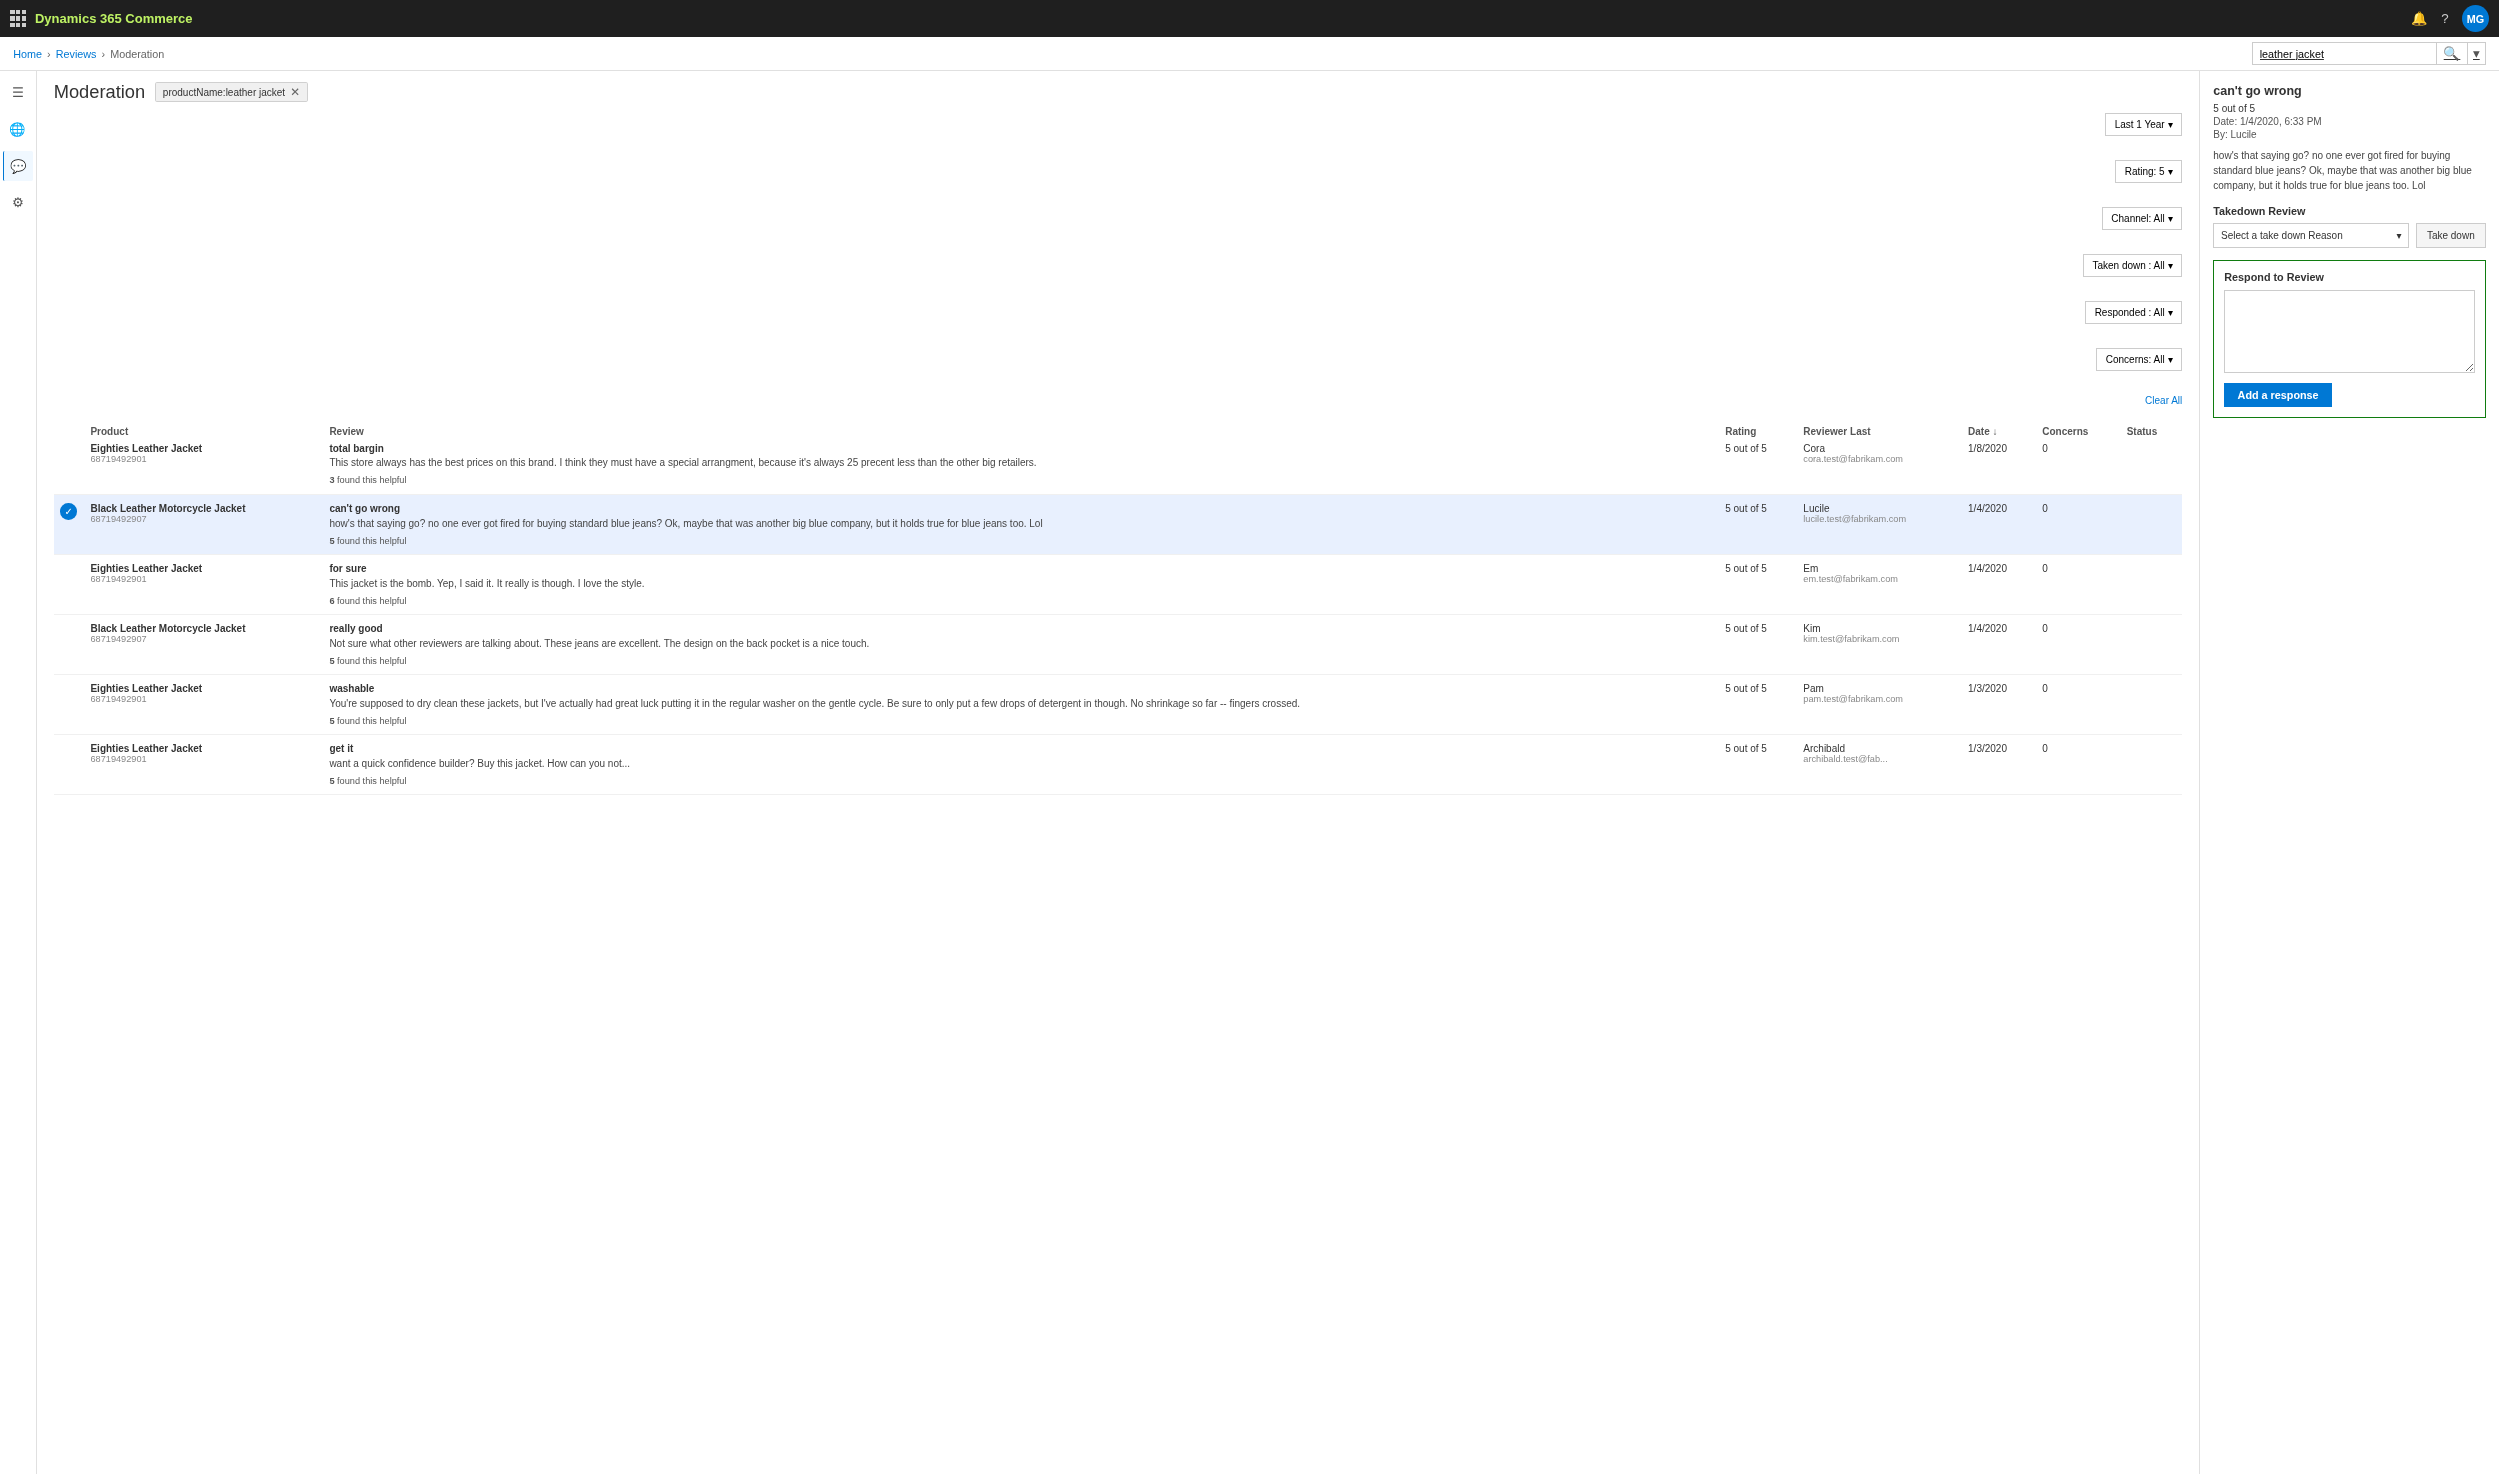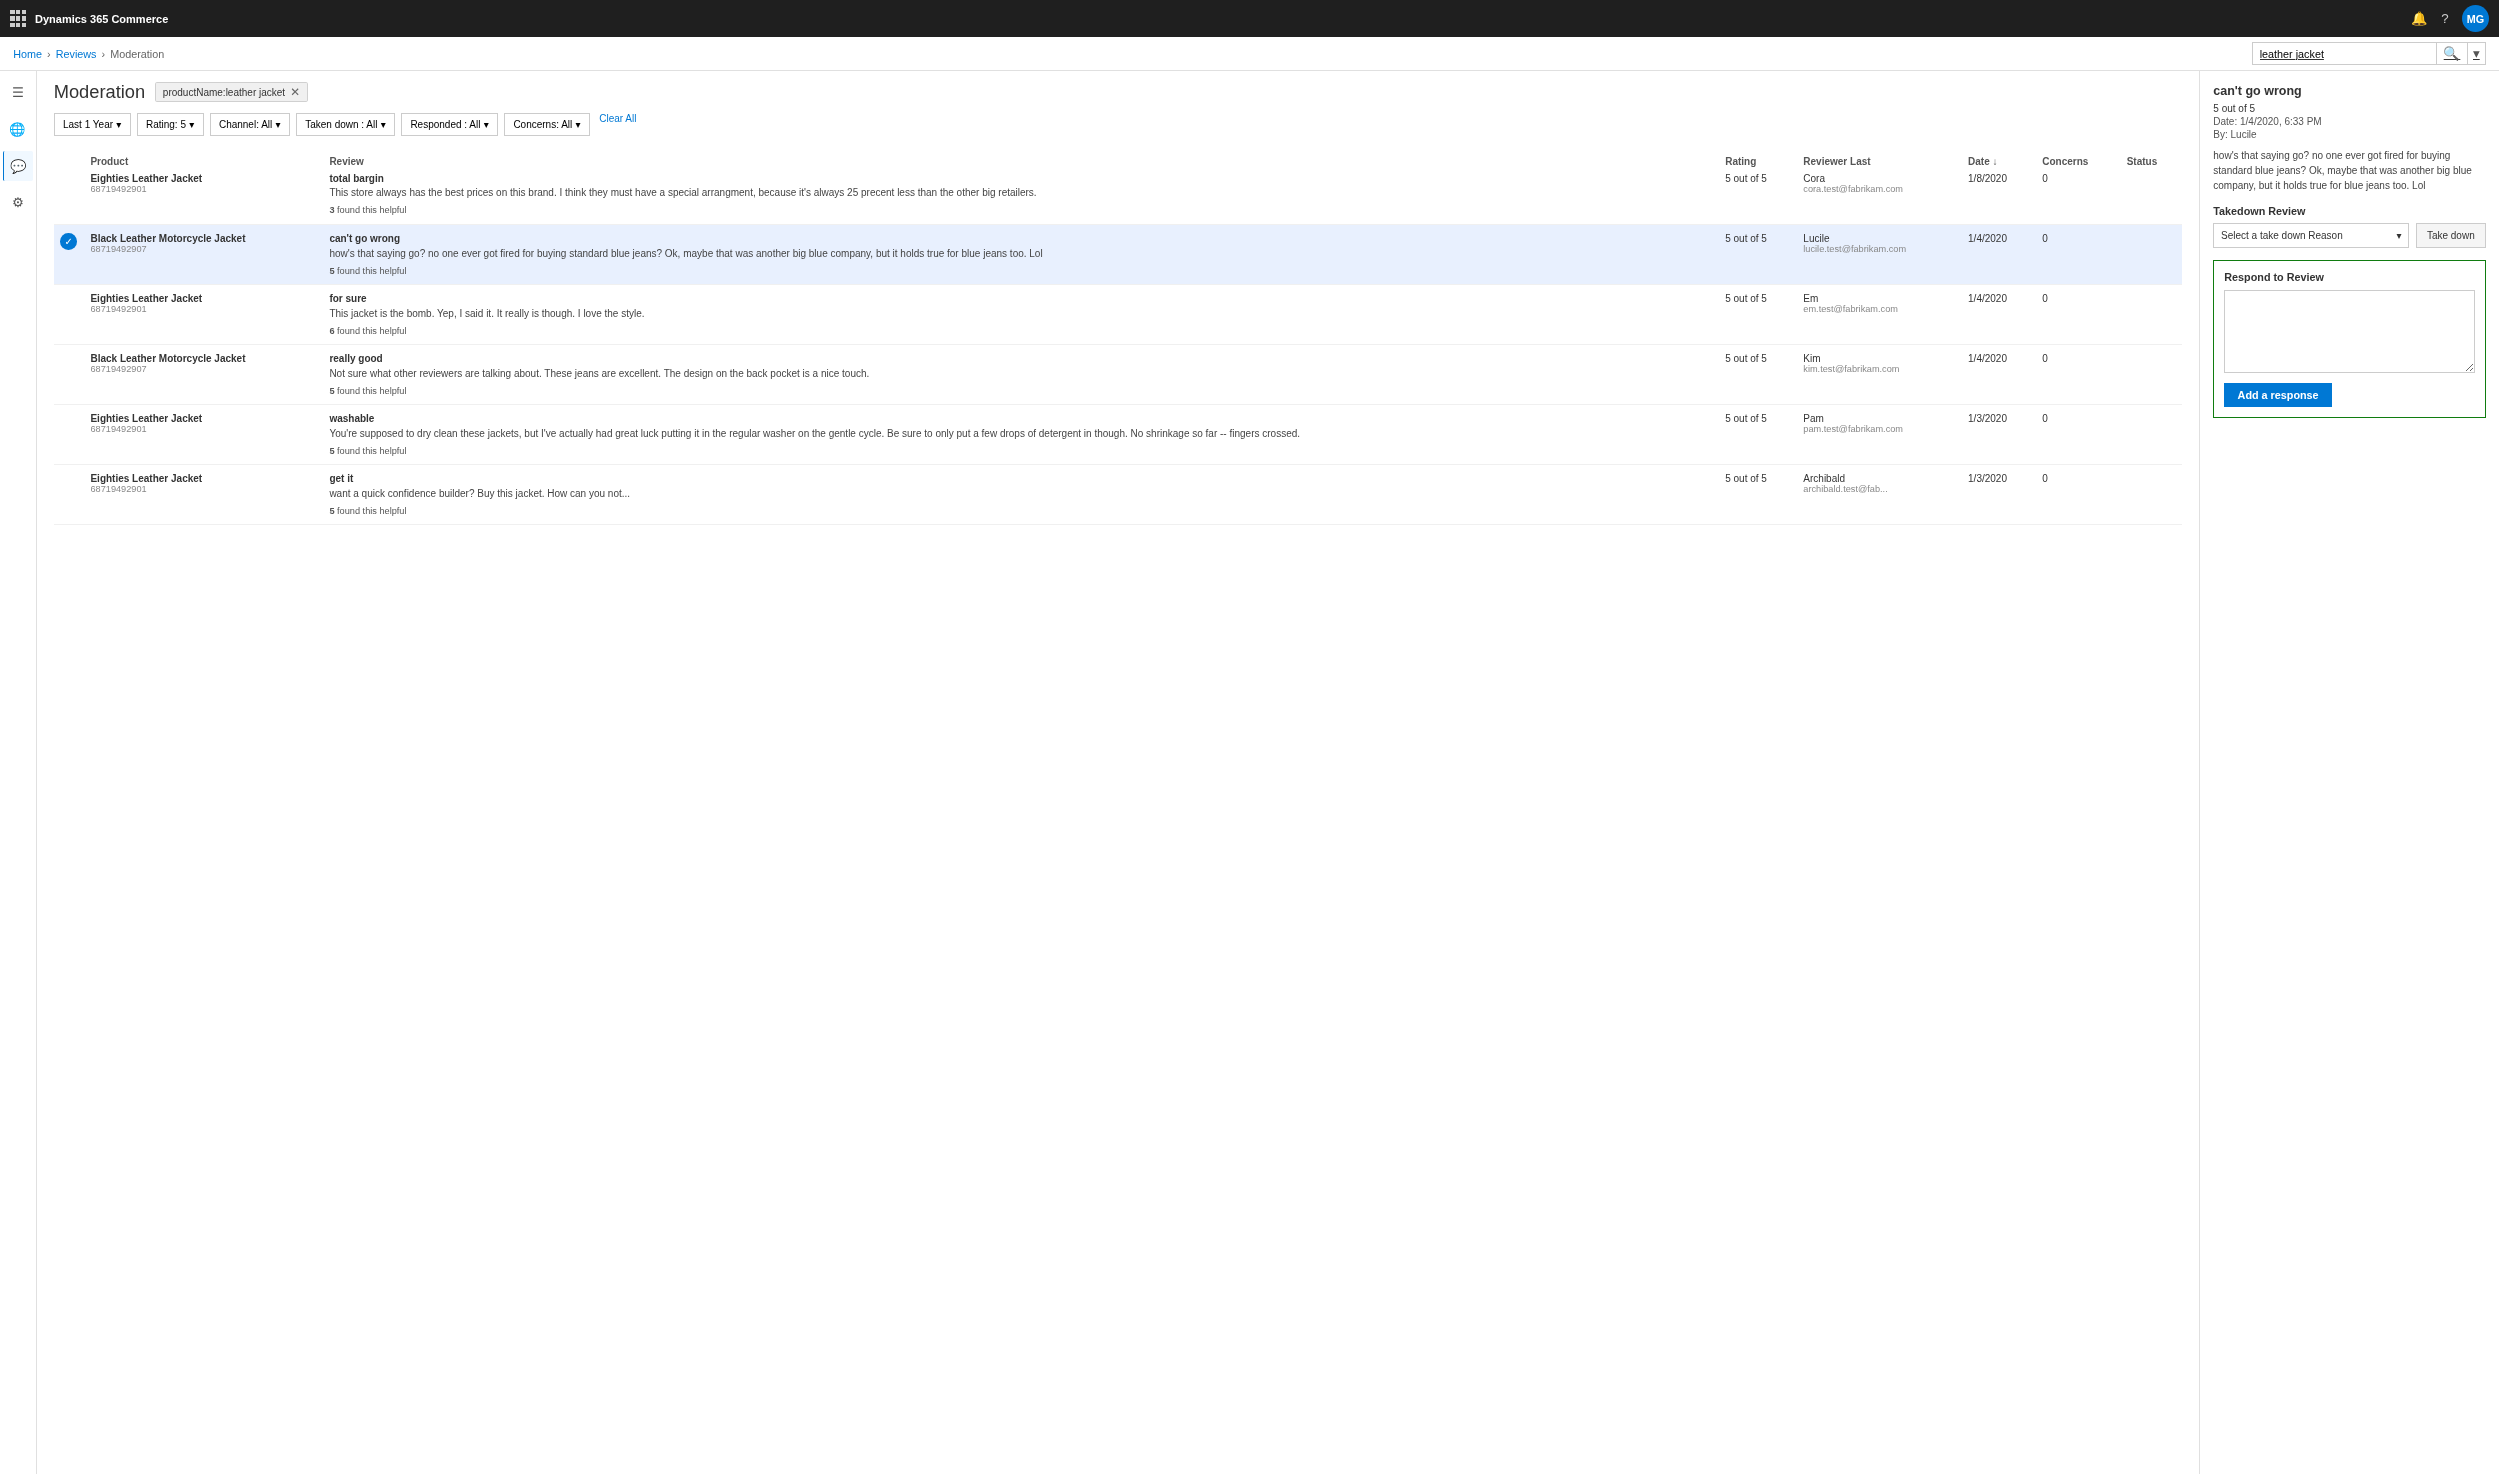--- a/index.html
+++ b/index.html
@@ -14,21 +14,21 @@
       padding: 0 10px;
       height: 37px;
       gap: 8.3px;
     }
     .top-bar-grid-icon {
       width: 16.7px; height: 16.7px; display: flex; flex-wrap: wrap; gap: 1.7px; align-items: center; justify-content: center;
     }
     .top-bar-grid-icon span {
       width: 4.2px; height: 4.2px; background: #ccc; display: block;
     }
-    .top-bar-title { font-size: 11px; font-weight: 600; color: #ffffff; flex: 1; }
+    .top-bar-title { font-size: 13px; font-weight: 600; color: #bef264; flex: 1; }
     .top-bar-icons { display: flex; gap: 13.3px; align-items: center; }
     .top-bar-icon { color: #ccc; font-size: 13.3px; cursor: pointer; }
     .avatar {
       width: 27px; height: 27px; border-radius: 50%; background: #0078d4; color: #fff;
       display: flex; align-items: center; justify-content: center; font-size: 10.8px; font-weight: 600;
     }
 
     
     .sub-bar {
       background: #fff;
@@ -97,22 +97,23 @@
       display: flex; align-items: center; gap: 5px;
       background: #f0f0f0; border: 0.8px solid #d0d0d0;
       padding: 1.7px 6.7px; border-radius: 1.7px; font-size: 10px;
     }
     .filter-tag-close { cursor: pointer; color: #666; font-size: 11.7px; }
 
     
     .filters-row {
       padding: 3.3px 16.7px 6.7px 16.7px;
       display: flex;
-      align-items: flex-start;
-      gap: 6px;
+      align-items: flex-end;
+      gap: 24px;
+      flex-direction: column;
     }
     .filter-btn {
       display: flex; align-items: center; gap: 3.3px;
       border: 0.8px solid #ccc; background: #fff; padding: 3.3px 8.3px;
       cursor: pointer; font-size: 10px; height: 23px;
     }
     .clear-all-btn { background: none; border: none; color: #0078d4; cursor: pointer; font-size: 10px; margin-left: 3.3px; }
 
     
     .table-wrapper {

